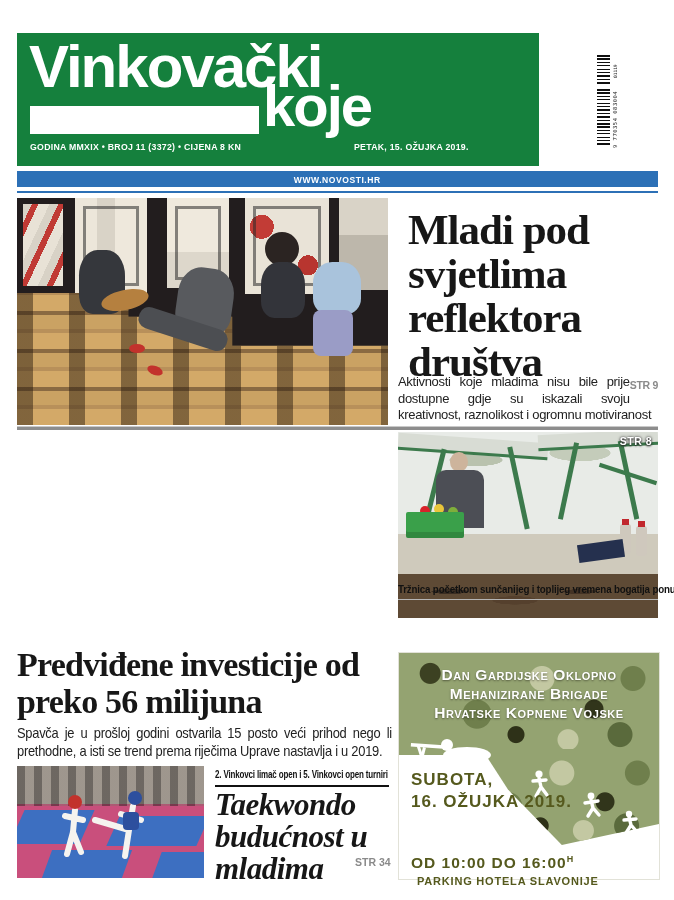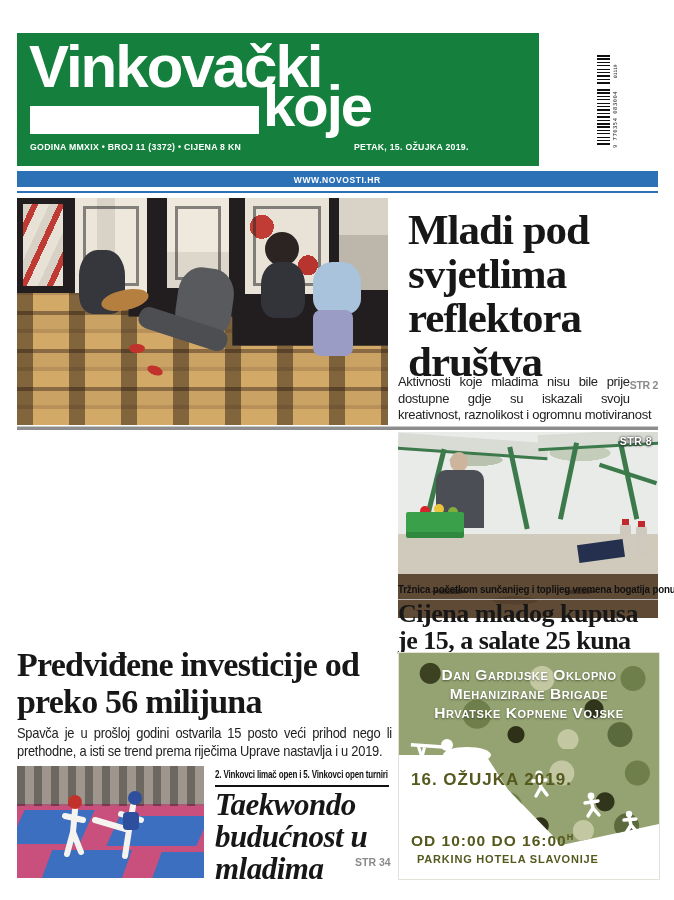--- a/index.html
+++ b/index.html
@@ -208,21 +208,21 @@
     <div class="abs fig fig-center-torso"></div>
     <div class="abs fig fig-center-legs"></div>
     <div class="abs shoe shoe1"></div>
     <div class="abs shoe shoe2"></div>
     <div class="abs fig fig-right-jacket"></div>
     <div class="abs fig fig-right-legs"></div>
   </div>
 
   <h1 class="abs headline lead-head" style="margin:12px;">Mladi pod svjetlima reflektora društva</h1>
   <p class="abs lead-deck" style="margin:0;">
-    <span class="pgref">STR 2</span><span>Aktivnosti koje mladima nisu bile prije dostupne gdje su iskazali svoju kreativnost, raznolikost i ogromnu motiviranost</span>
+    <span class="pgref">STR 9</span><span>Aktivnosti koje mladima nisu bile prije dostupne gdje su iskazali svoju kreativnost, raznolikost i ogromnu motiviranost</span>
   </p>
 
   <div class="abs section-rule"></div>
 
 
   <div class="abs photo photo-market">
     <div class="str-label">STR 8</div>
     <div class="trees"></div>
     <div class="canopy-roof cr1"></div>
     <div class="canopy-roof cr2"></div>
@@ -237,21 +237,20 @@
     <div class="fruit f2"></div>
     <div class="fruit f3"></div>
     <div class="crate"></div>
     <div class="goods"></div>
     <div class="btl b1"></div>
     <div class="btl b2"></div>
     <div class="bluebox"></div>
   </div>
   <div class="abs mkt-caption">Tržnica početkom sunčanijeg i toplijeg vremena bogatija ponudom</div>
   <div class="abs caption-rule"></div>
-  <h2 class="abs headline kupus-head" style="margin:0;">Cijena mladog kupusa je 15, a salate 25 kuna</h2>
 
   <h2 class="abs headline invest-head" style="margin:0;">Predviđene investicije od preko 56 milijuna</h2>
   <p class="abs invest-deck" style="margin:0;">Spavča je u prošloj godini ostvarila 15 posto veći prihod nego li prethodne, a isti se trend prema riječima Uprave nastavlja i u 2019.</p>
 
   <div class="abs ad">
     <div class="camo"></div>
     <div class="camo-wedge"></div>
     <div class="ad-title">
       <div>Dan Gardijske Oklopno</div>
       <div>Mehanizirane Brigade</div>
@@ -278,20 +277,21 @@
             <circle cx="6" cy="3" r="3.4" fill="#fff" stroke="none"></circle>
             <path d="M6 7 l2 8 M8 15 l-5 8 M8 15 l6 7 M0 10 l13 -2"></path>
           </g>
         <g transform="translate(168,54)">
             <circle cx="6" cy="3" r="3.2" fill="#fff" stroke="none"></circle>
             <path d="M6 6 l2 8 M8 14 l-5 8 M8 14 l6 7 M1 9 l12 -1"></path>
           </g>
       </g>
     </svg>
     <div class="ad-text">
+      <div class="ad-d1">SUBOTA,</div>
       <div class="ad-d2">16. OŽUJKA 2019.</div>
       <div class="ad-d3"><span>OD 10:00 DO 16:00</span><sup>H</sup></div>
       <div class="ad-d4">PARKING HOTELA SLAVONIJE</div>
     </div>
   </div>
 
   <div class="abs photo photo-tkd">
     <div class="crowd"></div>
     <div class="mat m1"></div>
     <div class="mat m2"></div>

